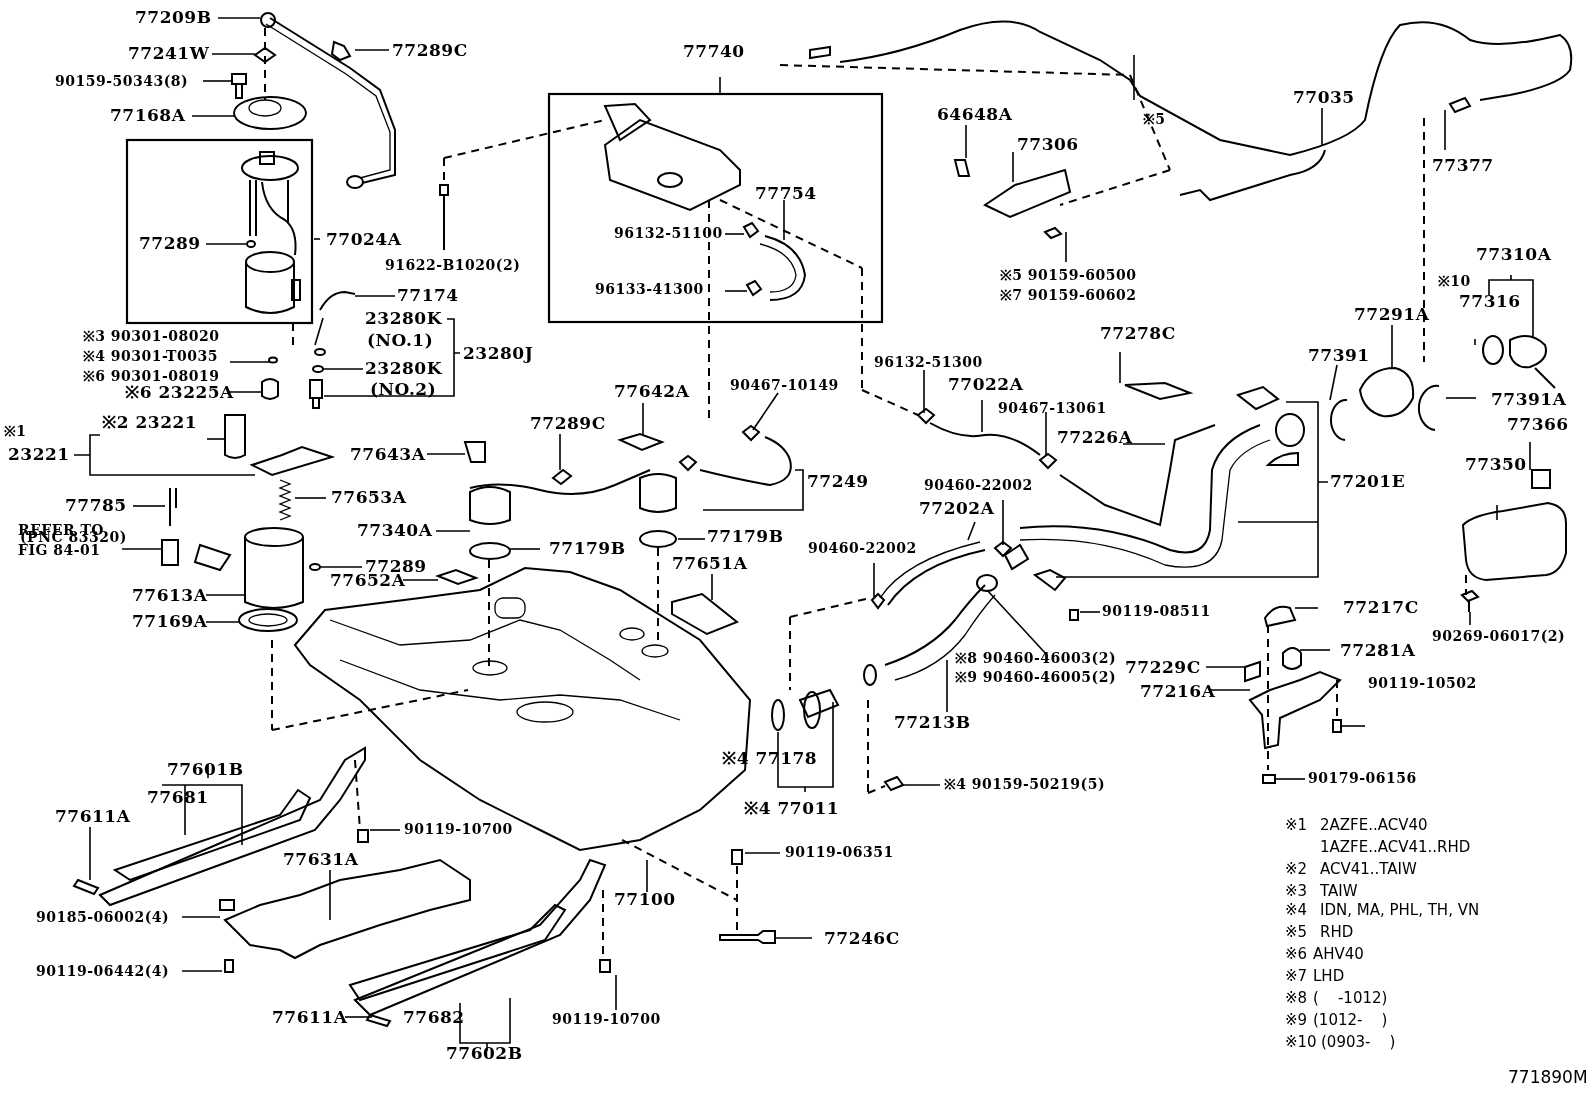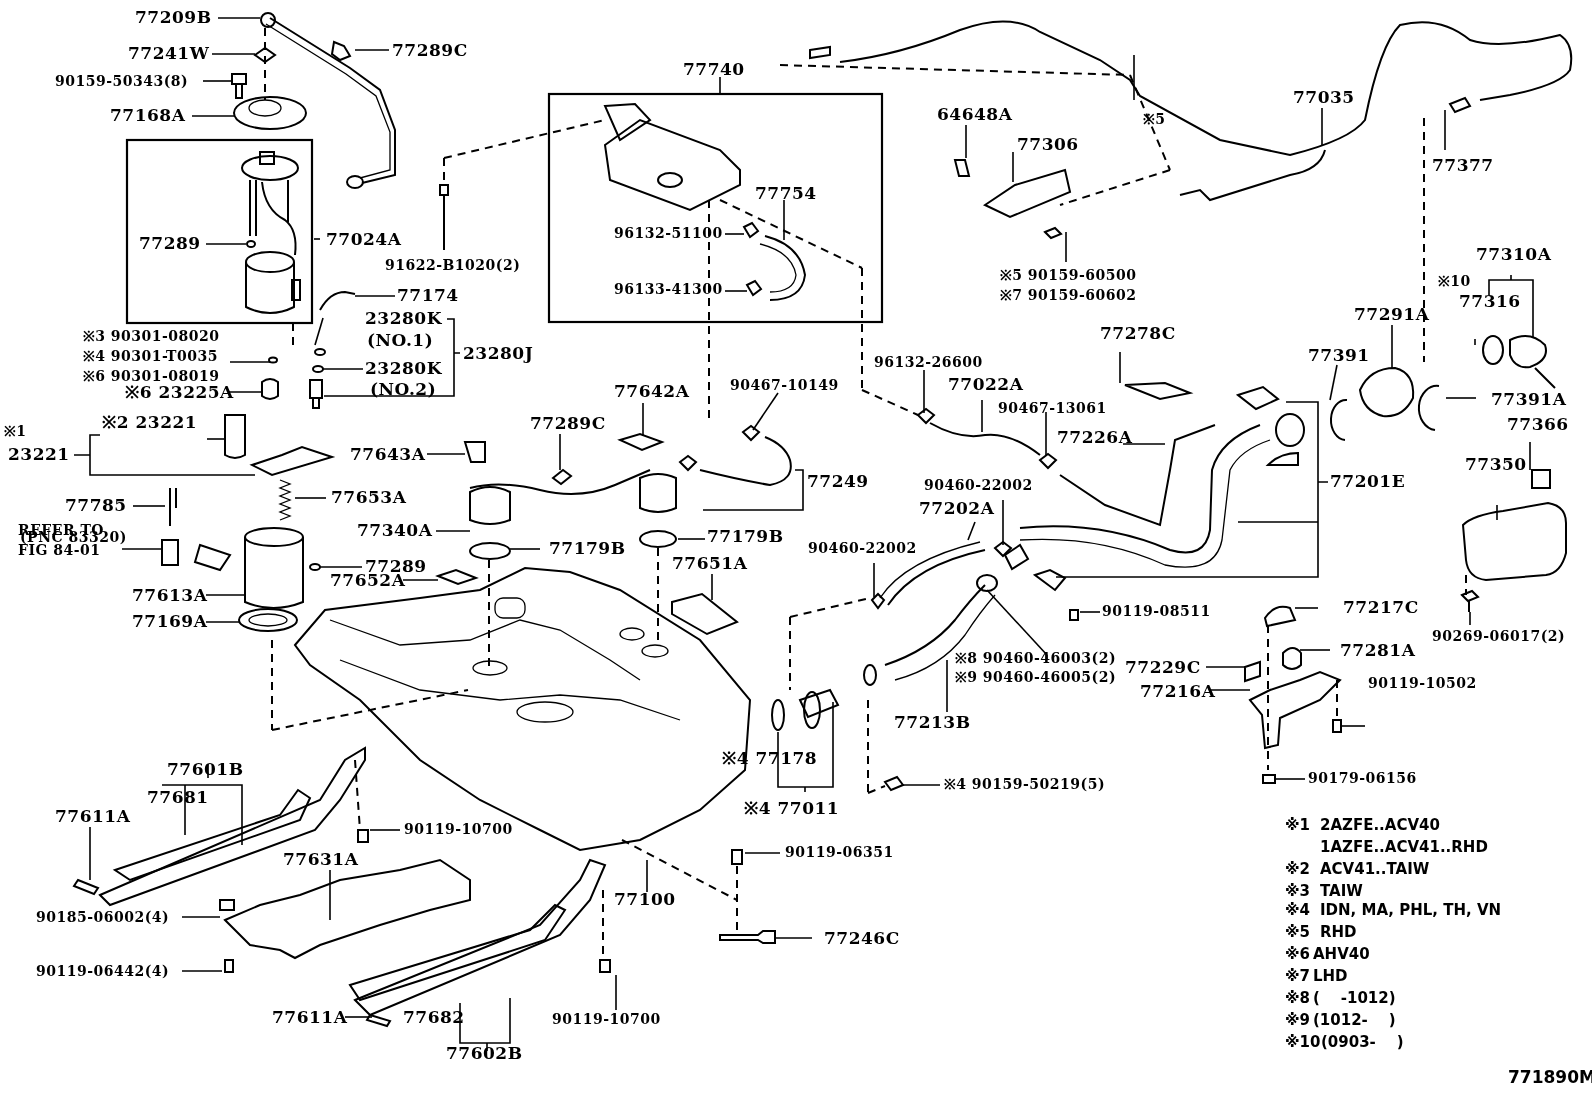--- a/index.html
+++ b/index.html
@@ -1,20 +1,20 @@
 <!DOCTYPE html>
 <html><head>
 <meta charset="utf-8">
 <style>
   html, body { margin:0; padding:0; background:#fff; }
   body { width:1592px; height:1099px; position:relative; overflow:hidden; font-family:"DejaVu Serif", serif; color:#000; }
   #diagram { position:absolute; left:0; top:0; width:1592px; height:1099px; }
   .lbl { position:absolute; font-family:"DejaVu Serif", serif; font-weight:bold; font-size:17px; white-space:nowrap; line-height:1; letter-spacing:0.5px; }
   .lbl.small { font-size:14px; }
-  .note { position:absolute; font-family:"DejaVu Sans", sans-serif; font-size:15px; white-space:nowrap; line-height:1; font-weight:bold; }
+  .note { position:absolute; font-family:"DejaVu Sans", sans-serif; font-size:15px; white-space:nowrap; line-height:1; font-weight:normal; }
   svg .part { fill:none; stroke:#000; stroke-width:2; }
   svg .thin { fill:none; stroke:#000; stroke-width:1.3; }
   svg .dash { fill:none; stroke:#000; stroke-width:2; stroke-dasharray:8 6; }
   svg .lead { fill:none; stroke:#000; stroke-width:1.6; }
   svg .box { fill:none; stroke:#000; stroke-width:2.2; }
 </style>
 </head>
 <body>
 
 <svg id="diagram" width="1592" height="1099" viewBox="0 0 1592 1099">
@@ -312,27 +312,27 @@
 <div class="lbl" style="left:357px;top:522px">77340A</div>
 <div class="lbl" style="left:365px;top:558px">77289</div>
 <div class="lbl" style="left:330px;top:572px">77652A</div>
 <div class="lbl" style="left:132px;top:587px">77613A</div>
 <div class="lbl" style="left:132px;top:613px">77169A</div>
 <div class="lbl" style="left:549px;top:540px">77179B</div>
 <div class="lbl" style="left:707px;top:528px">77179B</div>
 <div class="lbl" style="left:672px;top:555px">77651A</div>
 <div class="lbl" style="left:614px;top:383px">77642A</div>
 <div class="lbl" style="left:530px;top:415px">77289C</div>
-<div class="lbl" style="left:683px;top:61px">77740</div>
+<div class="lbl" style="left:683px;top:43px">77740</div>
 <div class="lbl" style="left:755px;top:185px">77754</div>
 <div class="lbl small" style="left:614px;top:226px">96132-51100</div>
-<div class="lbl small" style="left:614px;top:282px">96133-41300</div>
+<div class="lbl small" style="left:595px;top:282px">96133-41300</div>
 <div class="lbl small" style="left:730px;top:378px">90467-10149</div>
 <div class="lbl" style="left:807px;top:473px">77249</div>
-<div class="lbl small" style="left:874px;top:355px">96132-26600</div>
+<div class="lbl small" style="left:874px;top:355px">96132-51300</div>
 <div class="lbl" style="left:948px;top:376px">77022A</div>
 <div class="lbl small" style="left:998px;top:401px">90467-13061</div>
 <div class="lbl" style="left:1057px;top:429px">77226A</div>
 <div class="lbl" style="left:1100px;top:325px">77278C</div>
 <div class="lbl" style="left:937px;top:106px">64648A</div>
 <div class="lbl" style="left:1017px;top:136px">77306</div>
 <div class="lbl small" style="left:1000px;top:268px">※5 90159-60500</div>
 <div class="lbl small" style="left:1000px;top:288px">※7 90159-60602</div>
 <div class="lbl small" style="left:1143px;top:112px">※5</div>
 <div class="lbl" style="left:1293px;top:89px">77035</div>

